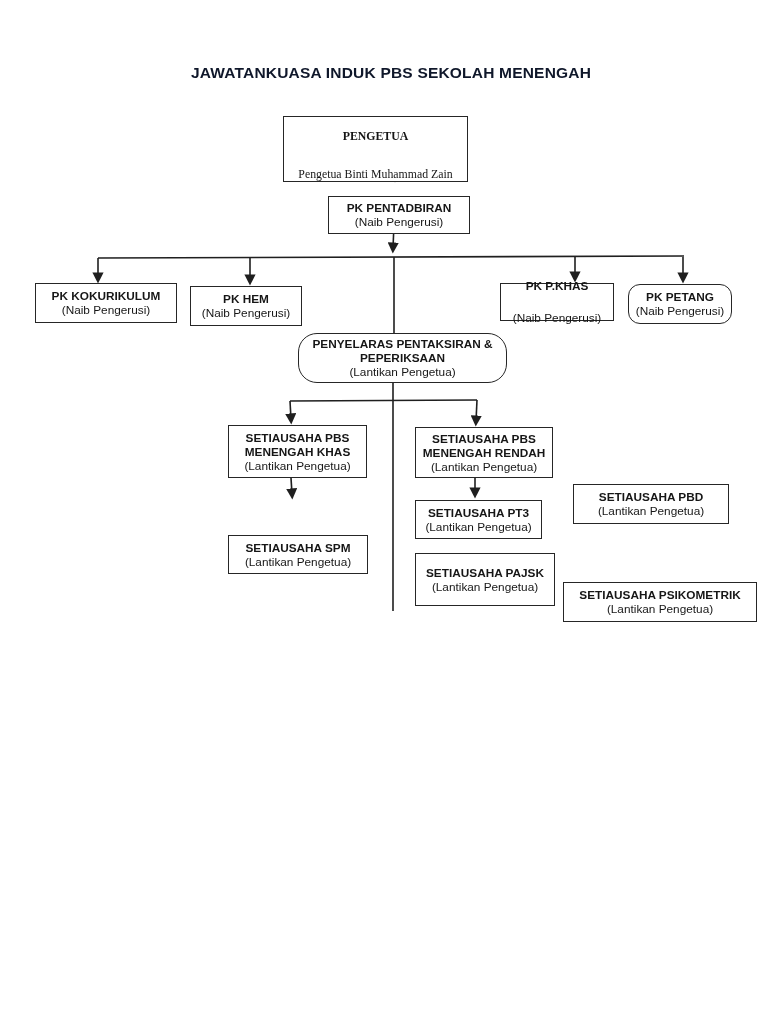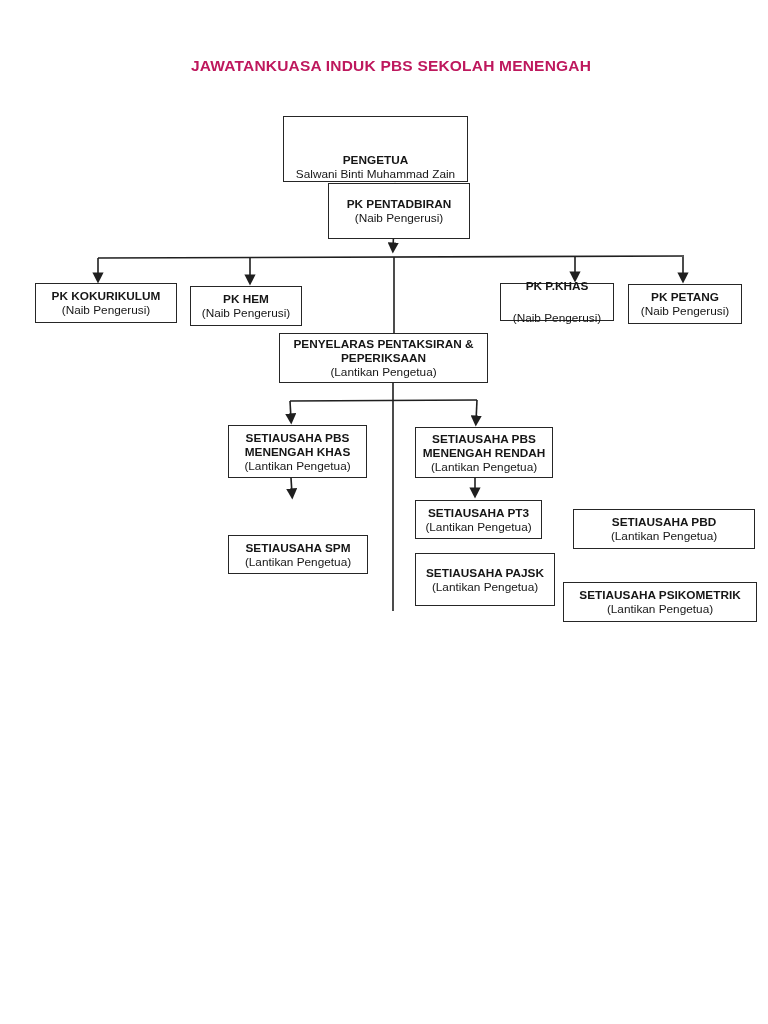--- a/index.html
+++ b/index.html
@@ -7,29 +7,29 @@
     position: relative;
     width: 768px;
     height: 1024px;
     background: #ffffff;
     font-family: "Liberation Sans", sans-serif;
     color: #111111;
     overflow: hidden;
   }
   .page-title {
     position: absolute;
-    top: 57px;
+    top: 64px;
     left: 14px;
     width: 754px;
     margin: 0;
     text-align: center;
     font-size: 15.5px;
     font-weight: 700;
     letter-spacing: 0.2px;
-    color: #be185d;
+    color: #0f172a;
   }
   svg.connectors {
     position: absolute;
     left: 0; top: 0;
     width: 768px; height: 1024px;
     pointer-events: none;
   }
   .node {
     position: absolute;
     box-sizing: border-box;
@@ -37,21 +37,21 @@
     background: #ffffff;
     display: flex;
     flex-direction: column;
     align-items: center;
     justify-content: center;
     text-align: center;
     font-size: 11.8px;
     line-height: 14px;
     color: #161616;
   }
-  .node.top-align { justify-content: flex-end; padding-top: 6px; }
+  .node.top-align { justify-content: space-between; padding-top: 12px; font-family: Liberation Serif, serif; }
   .node .t { font-weight: 700; white-space: nowrap; }
   .node .s { font-weight: 400; white-space: nowrap; }
 </style>
 </head>
 <body>
 
 <div class="page">
 
   <h1 class="page-title">JAWATANKUASA INDUK PBS SEKOLAH MENENGAH</h1>
 
@@ -74,49 +74,49 @@
       <path d="M290,401 L477,400"></path>
       <path d="M290,401 L291,419" marker-end="url(#ah)"></path>
       <path d="M477,400 L476,421" marker-end="url(#ah)"></path>
       <path d="M291,478 L292,494" marker-end="url(#ah)"></path>
       <path d="M475,478 L475,493" marker-end="url(#ah)"></path>
     </g>
   </svg>
 
   <div class="node top-align" style="left:283px; top:116px; width:185px; height:66px;">
     <div class="t">PENGETUA</div>
-    <div class="s">Salwani Binti Muhammad Zain</div>
+    <div class="s">Pengetua Binti Muhammad Zain</div>
   </div>
 
-  <div class="node" style="left:328px; top:183px; width:142px; height:56px;">
+  <div class="node" style="left:328px; top:196px; width:142px; height:38px;">
     <div class="t">PK PENTADBIRAN</div>
     <div class="s">(Naib Pengerusi)</div>
   </div>
 
   <div class="node" style="left:35px; top:283px; width:142px; height:40px;">
     <div class="t">PK KOKURIKULUM</div>
     <div class="s">(Naib Pengerusi)</div>
   </div>
 
   <div class="node" style="left:190px; top:286px; width:112px; height:40px;">
     <div class="t">PK HEM</div>
     <div class="s">(Naib Pengerusi)</div>
   </div>
 
   <div class="node" style="left:500px; top:283px; width:114px; height:38px;gap:18px;">
     <div class="t">PK P.KHAS</div>
     <div class="s">(Naib Pengerusi)</div>
   </div>
 
-  <div class="node" style="left:628px; top:284px; width:114px; height:40px;">
+  <div class="node" style="left:628px; top:284px; width:104px; height:40px;border-radius:12px;">
     <div class="t">PK PETANG</div>
     <div class="s">(Naib Pengerusi)</div>
   </div>
 
-  <div class="node" style="left:279px; top:333px; width:209px; height:50px;">
+  <div class="node" style="left:298px; top:333px; width:209px; height:50px;border-radius:19px;">
     <div class="t">PENYELARAS PENTAKSIRAN &amp;</div>
     <div class="t">PEPERIKSAAN</div>
     <div class="s">(Lantikan Pengetua)</div>
   </div>
 
   <div class="node" style="left:228px; top:425px; width:139px; height:53px;">
     <div class="t">SETIAUSAHA PBS</div>
     <div class="t">MENENGAH KHAS</div>
     <div class="s">(Lantikan Pengetua)</div>
   </div>
@@ -130,21 +130,21 @@
   <div class="node" style="left:228px; top:500px; width:140px; height:39px;margin-top:35px;">
     <div class="t">SETIAUSAHA SPM</div>
     <div class="s">(Lantikan Pengetua)</div>
   </div>
 
   <div class="node" style="left:415px; top:500px; width:127px; height:39px;">
     <div class="t">SETIAUSAHA PT3</div>
     <div class="s">(Lantikan Pengetua)</div>
   </div>
 
-  <div class="node" style="left:573px; top:509px; width:182px; height:40px;">
+  <div class="node" style="left:573px; top:484px; width:156px; height:40px;">
     <div class="t">SETIAUSAHA PBD</div>
     <div class="s">(Lantikan Pengetua)</div>
   </div>
 
   <div class="node" style="left:415px; top:553px; width:140px; height:53px;">
     <div class="t">SETIAUSAHA PAJSK</div>
     <div class="s">(Lantikan Pengetua)</div>
   </div>
 
   <div class="node" style="left:563px; top:553px; width:194px; height:40px;margin-top:29px;">

